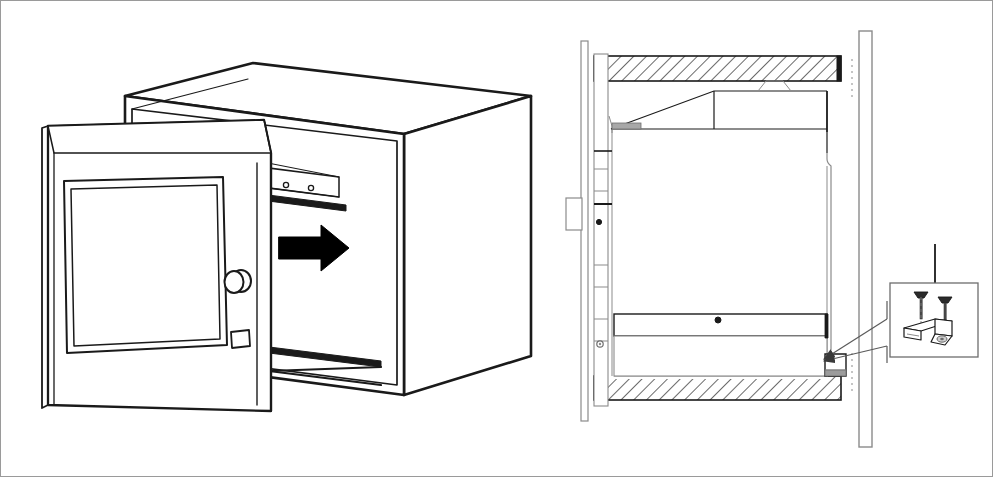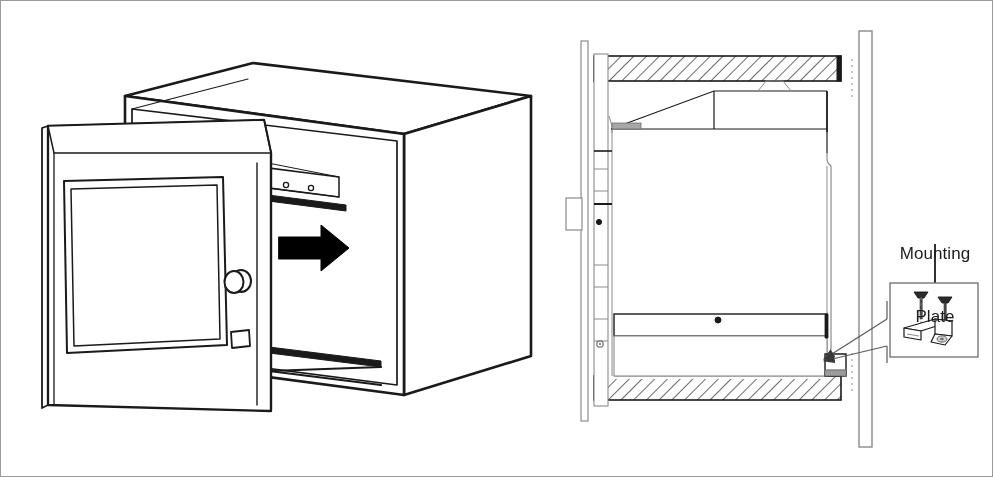--- a/index.html
+++ b/index.html
@@ -243,18 +243,14 @@
         <path d="M934,333 L951,335 L944,344 L930,341 Z"></path>
 
         <ellipse cx="941" cy="338" rx="5" ry="3.2" fill="#cfcfcf" stroke="#5a5a5a" stroke-width="0.9"></ellipse>
         <ellipse cx="941" cy="338" rx="1.8" ry="1.2" fill="#6d6d6d" stroke="none"></ellipse>
 
         <path d="M906,333 L918,335" stroke="#8b8b8b" stroke-width="1"></path>
       </g>
     </g>
   </svg>
 
-  <div id="mounting-plate-label" class="lbl">
-    <div>Mounting</div>
-    <div>Plate</div>
-  </div>
 
 </div>
 
 </body></html>

